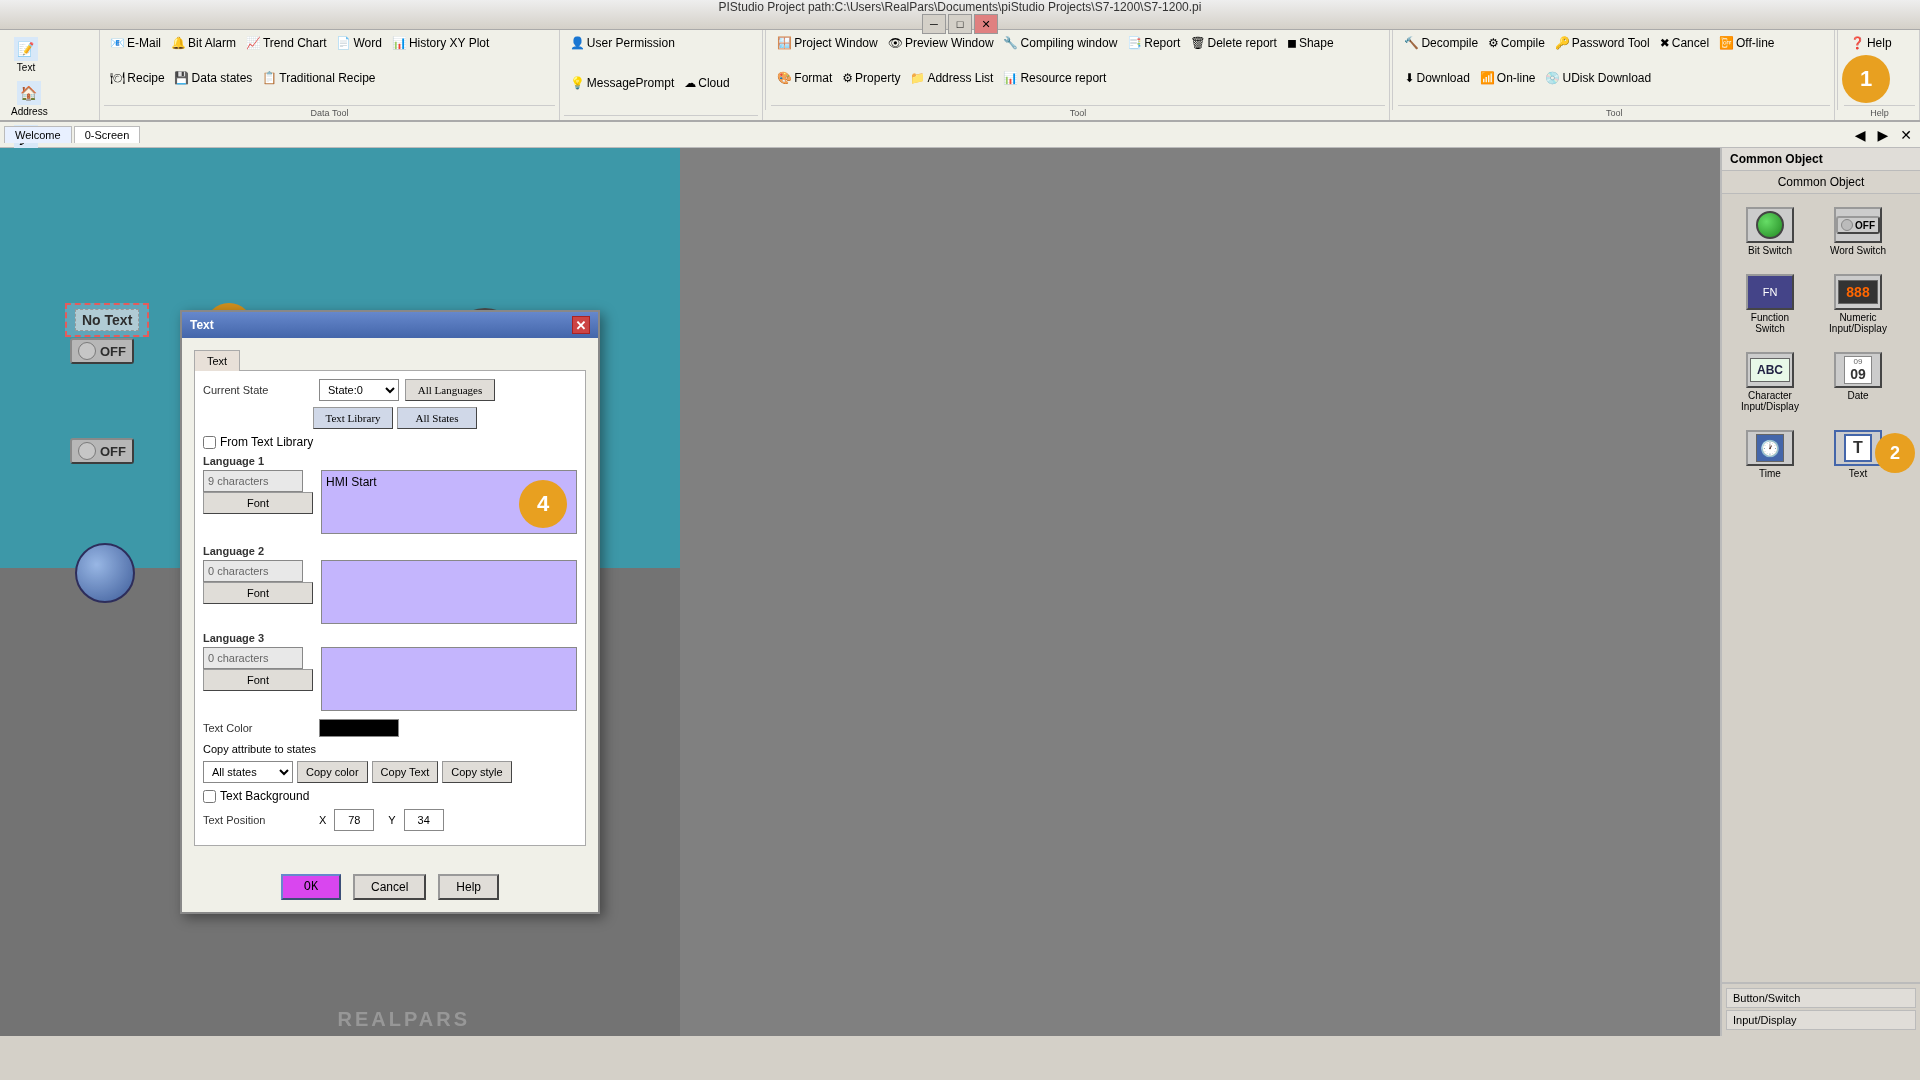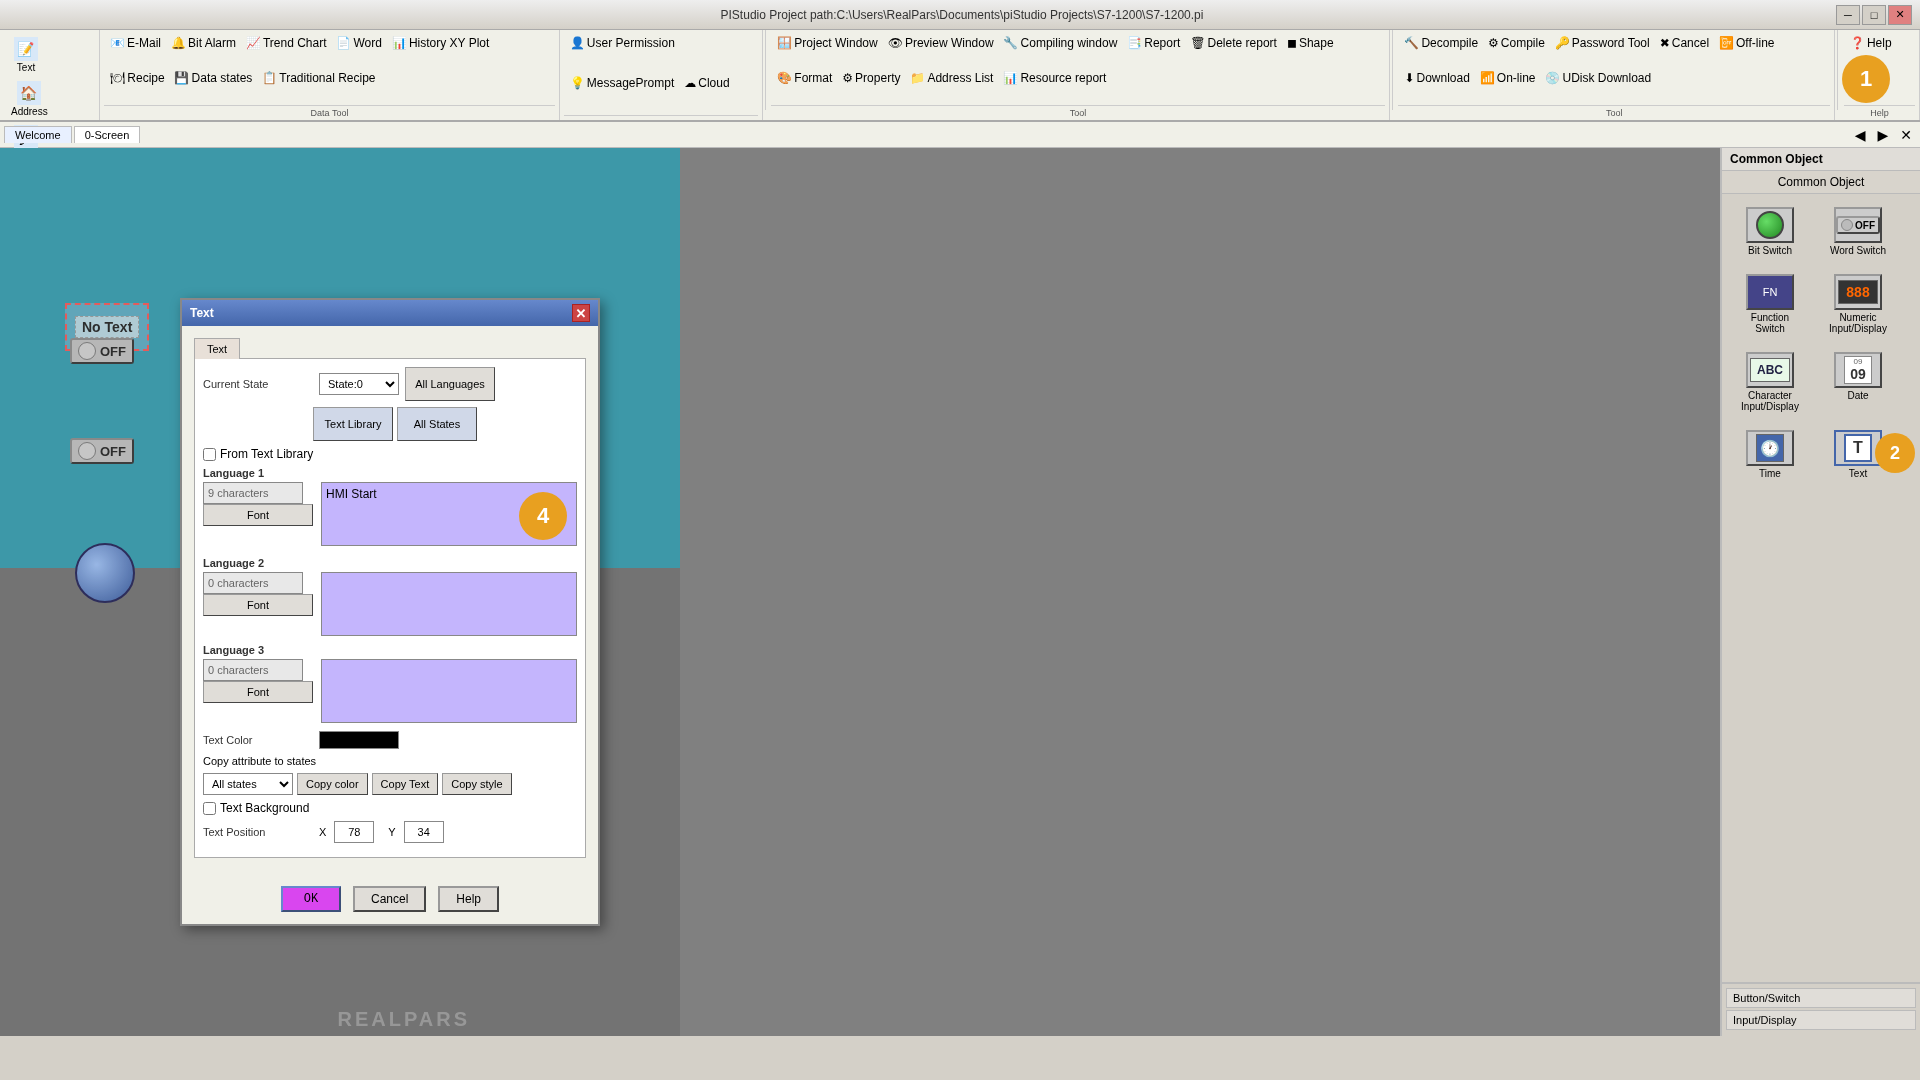--- a/index.html
+++ b/index.html
@@ -7,20 +7,21 @@
 
     
     .title-bar {
       background: linear-gradient(to bottom, #eee, #d4d0c8);
       height: 30px;
       display: flex;
       align-items: center;
       justify-content: space-between;
       border-bottom: 1px solid #aaa;
       padding: 0 8px;
+      flex-direction: column;
     }
     .title-bar-title { font-size: 12px; color: #333; flex: 1; text-align: center; }
     .title-bar-buttons { display: flex; gap: 2px; }
     .title-bar-btn { width: 24px; height: 20px; background: #d4d0c8; border: 1px solid #999; display: flex; align-items: center; justify-content: center; cursor: pointer; font-size: 11px; }
 
     
     .ribbon { background: #f0f0e8; border-bottom: 2px solid #aaa; }
     .ribbon-content { display: flex; height: 90px; }
     .ribbon-group { display: flex; flex-direction: column; border-right: 1px solid #ccc; padding: 2px 4px; min-width: 80px; }
     .ribbon-group-label { font-size: 10px; color: #555; text-align: center; border-top: 1px solid #ccc; margin-top: auto; padding-top: 2px; }
@@ -36,21 +37,21 @@
     
     .canvas-area { flex: 1; background: #808080; position: relative; overflow: hidden; }
     .canvas-tab-bar { background: #f0f0e8; border-bottom: 1px solid #bbb; display: flex; align-items: center; height: 26px; padding: 0 4px; }
     .canvas-tab { padding: 2px 10px; background: white; border: 1px solid #bbb; border-bottom: none; font-size: 11px; cursor: pointer; margin-right: 2px; }
     .canvas-tab.active { background: #e8f0ff; }
     .canvas-tab-icons { margin-left: auto; display: flex; gap: 4px; }
 
     .canvas-blue { position: absolute; left: 0; top: 0; width: 680px; height: 420px; background: #4ab; }
 
     
-    .widget-text-box { position: absolute; left: 65px; top: 30px; border: 2px dashed #ff4444; padding: 11px 8px; color: #333; font-size: 14px; font-weight: bold; cursor: move; background: rgba(255,255,255,0.1); }
+    .widget-text-box { position: absolute; left: 65px; top: 30px; border: 2px dashed #ff4444; padding: 4px 8px; color: #333; font-size: 14px; font-weight: bold; cursor: move; background: rgba(255,255,255,0.1); }
     .widget-toggle { position: absolute; left: 70px; top: 190px; }
     .widget-toggle2 { position: absolute; left: 70px; top: 290px; }
     .widget-knob { position: absolute; left: 450px; top: 160px; }
     .widget-circle { position: absolute; left: 75px; top: 390px; }
 
     .toggle-btn { display: flex; align-items: center; gap: 4px; background: #ccc; border-radius: 3px; padding: 2px 6px; border: 2px outset #999; }
     .toggle-led { width: 18px; height: 18px; border-radius: 50%; background: #ddd; border: 1px solid #888; }
     .toggle-label { font-size: 13px; font-weight: bold; color: #333; }
 
     .knob { width: 70px; height: 70px; border-radius: 50%; background: radial-gradient(circle at 35% 35%, #88aadd, #336699); border: 3px solid #555; }
@@ -79,21 +80,21 @@
     .dialog-overlay { position: absolute; top: 0; left: 0; right: 0; bottom: 0; background: rgba(0,0,0,0.1); display: flex; align-items: center; justify-content: center; z-index: 100; }
     .dialog { background: #f0f0e8; border: 2px solid #888; box-shadow: 4px 4px 12px rgba(0,0,0,0.4); width: 420px; }
     .dialog-titlebar { background: linear-gradient(to bottom, #6688cc, #4466aa); color: white; padding: 4px 8px; display: flex; align-items: center; justify-content: space-between; font-size: 12px; font-weight: bold; }
     .dialog-close { color: white; background: #cc4444; border: 1px solid #aa2222; width: 18px; height: 18px; display: flex; align-items: center; justify-content: center; cursor: pointer; font-size: 13px; }
     .dialog-body { padding: 12px; }
     .dialog-tab { background: #e8e0d8; border: 1px solid #aaa; border-bottom: none; padding: 4px 12px; display: inline-block; font-size: 11px; margin-bottom: -1px; position: relative; z-index: 1; }
     .dialog-section { border: 1px solid #aaa; background: white; padding: 8px; margin-bottom: 8px; }
     .form-row { display: flex; align-items: center; margin-bottom: 6px; gap: 6px; }
     .form-label { min-width: 110px; font-size: 11px; color: #333; }
     .form-select { height: 22px; border: 1px solid #888; background: white; padding: 1px 4px; font-size: 11px; }
-    .form-btn { height: 34px; background: #e0ddd8; border: 1px outset #999; padding: 1px 8px; font-size: 11px; cursor: pointer; }
+    .form-btn { height: 22px; background: #e0ddd8; border: 1px outset #999; padding: 1px 8px; font-size: 11px; cursor: pointer; font-family: Liberation Serif, serif; }
     .form-btn-wide { min-width: 90px; }
     .checkbox-row { display: flex; align-items: center; gap: 4px; margin-bottom: 6px; font-size: 11px; }
     .lang-section { margin-bottom: 8px; }
     .lang-label { font-size: 11px; font-weight: bold; margin-bottom: 3px; color: #333; }
     .lang-chars { width: 100px; height: 22px; border: 1px solid #888; background: #e8e8e8; padding: 2px 4px; font-size: 11px; }
     .lang-font-btn { height: 22px; background: #e0ddd8; border: 1px outset #999; padding: 1px 12px; font-size: 11px; cursor: pointer; }
     .lang-textarea { width: 262px; border: 1px solid #888; background: #c4b5fd; font-size: 12px; resize: none; }
     .lang-row { display: flex; gap: 8px; align-items: stretch; }
     .lang-controls { display: flex; flex-direction: column; gap: 0; width: 110px; }
 

